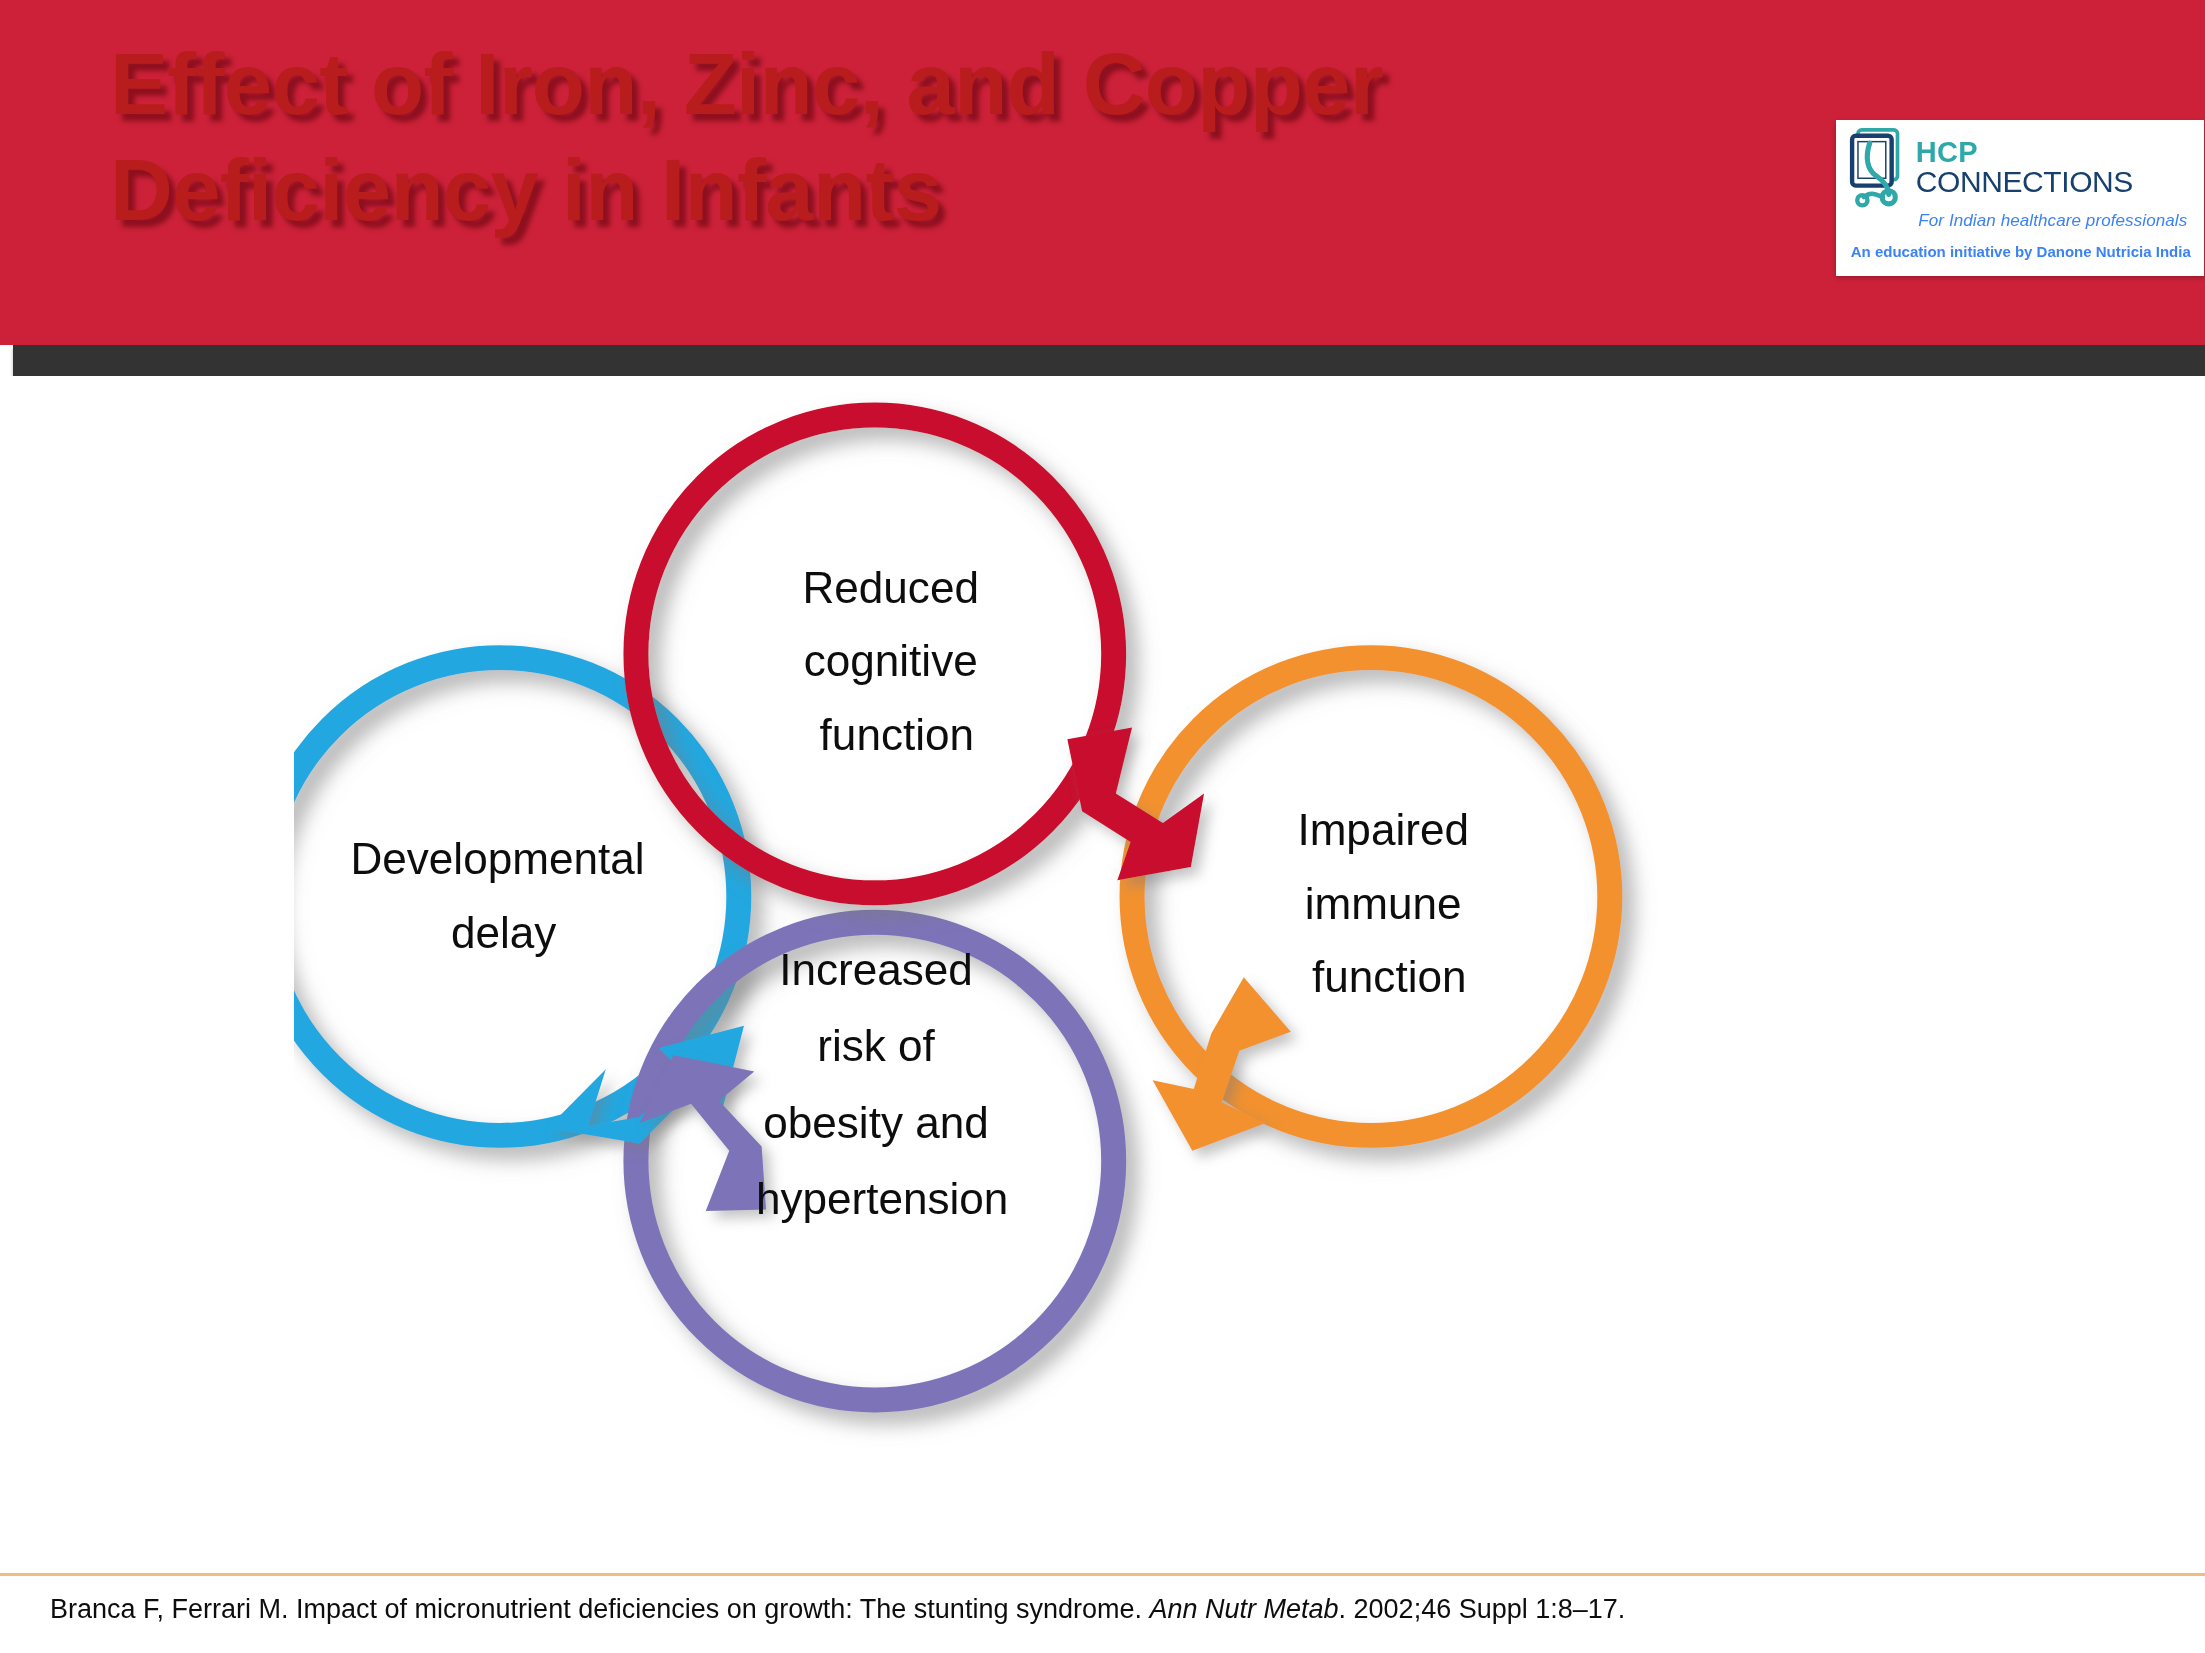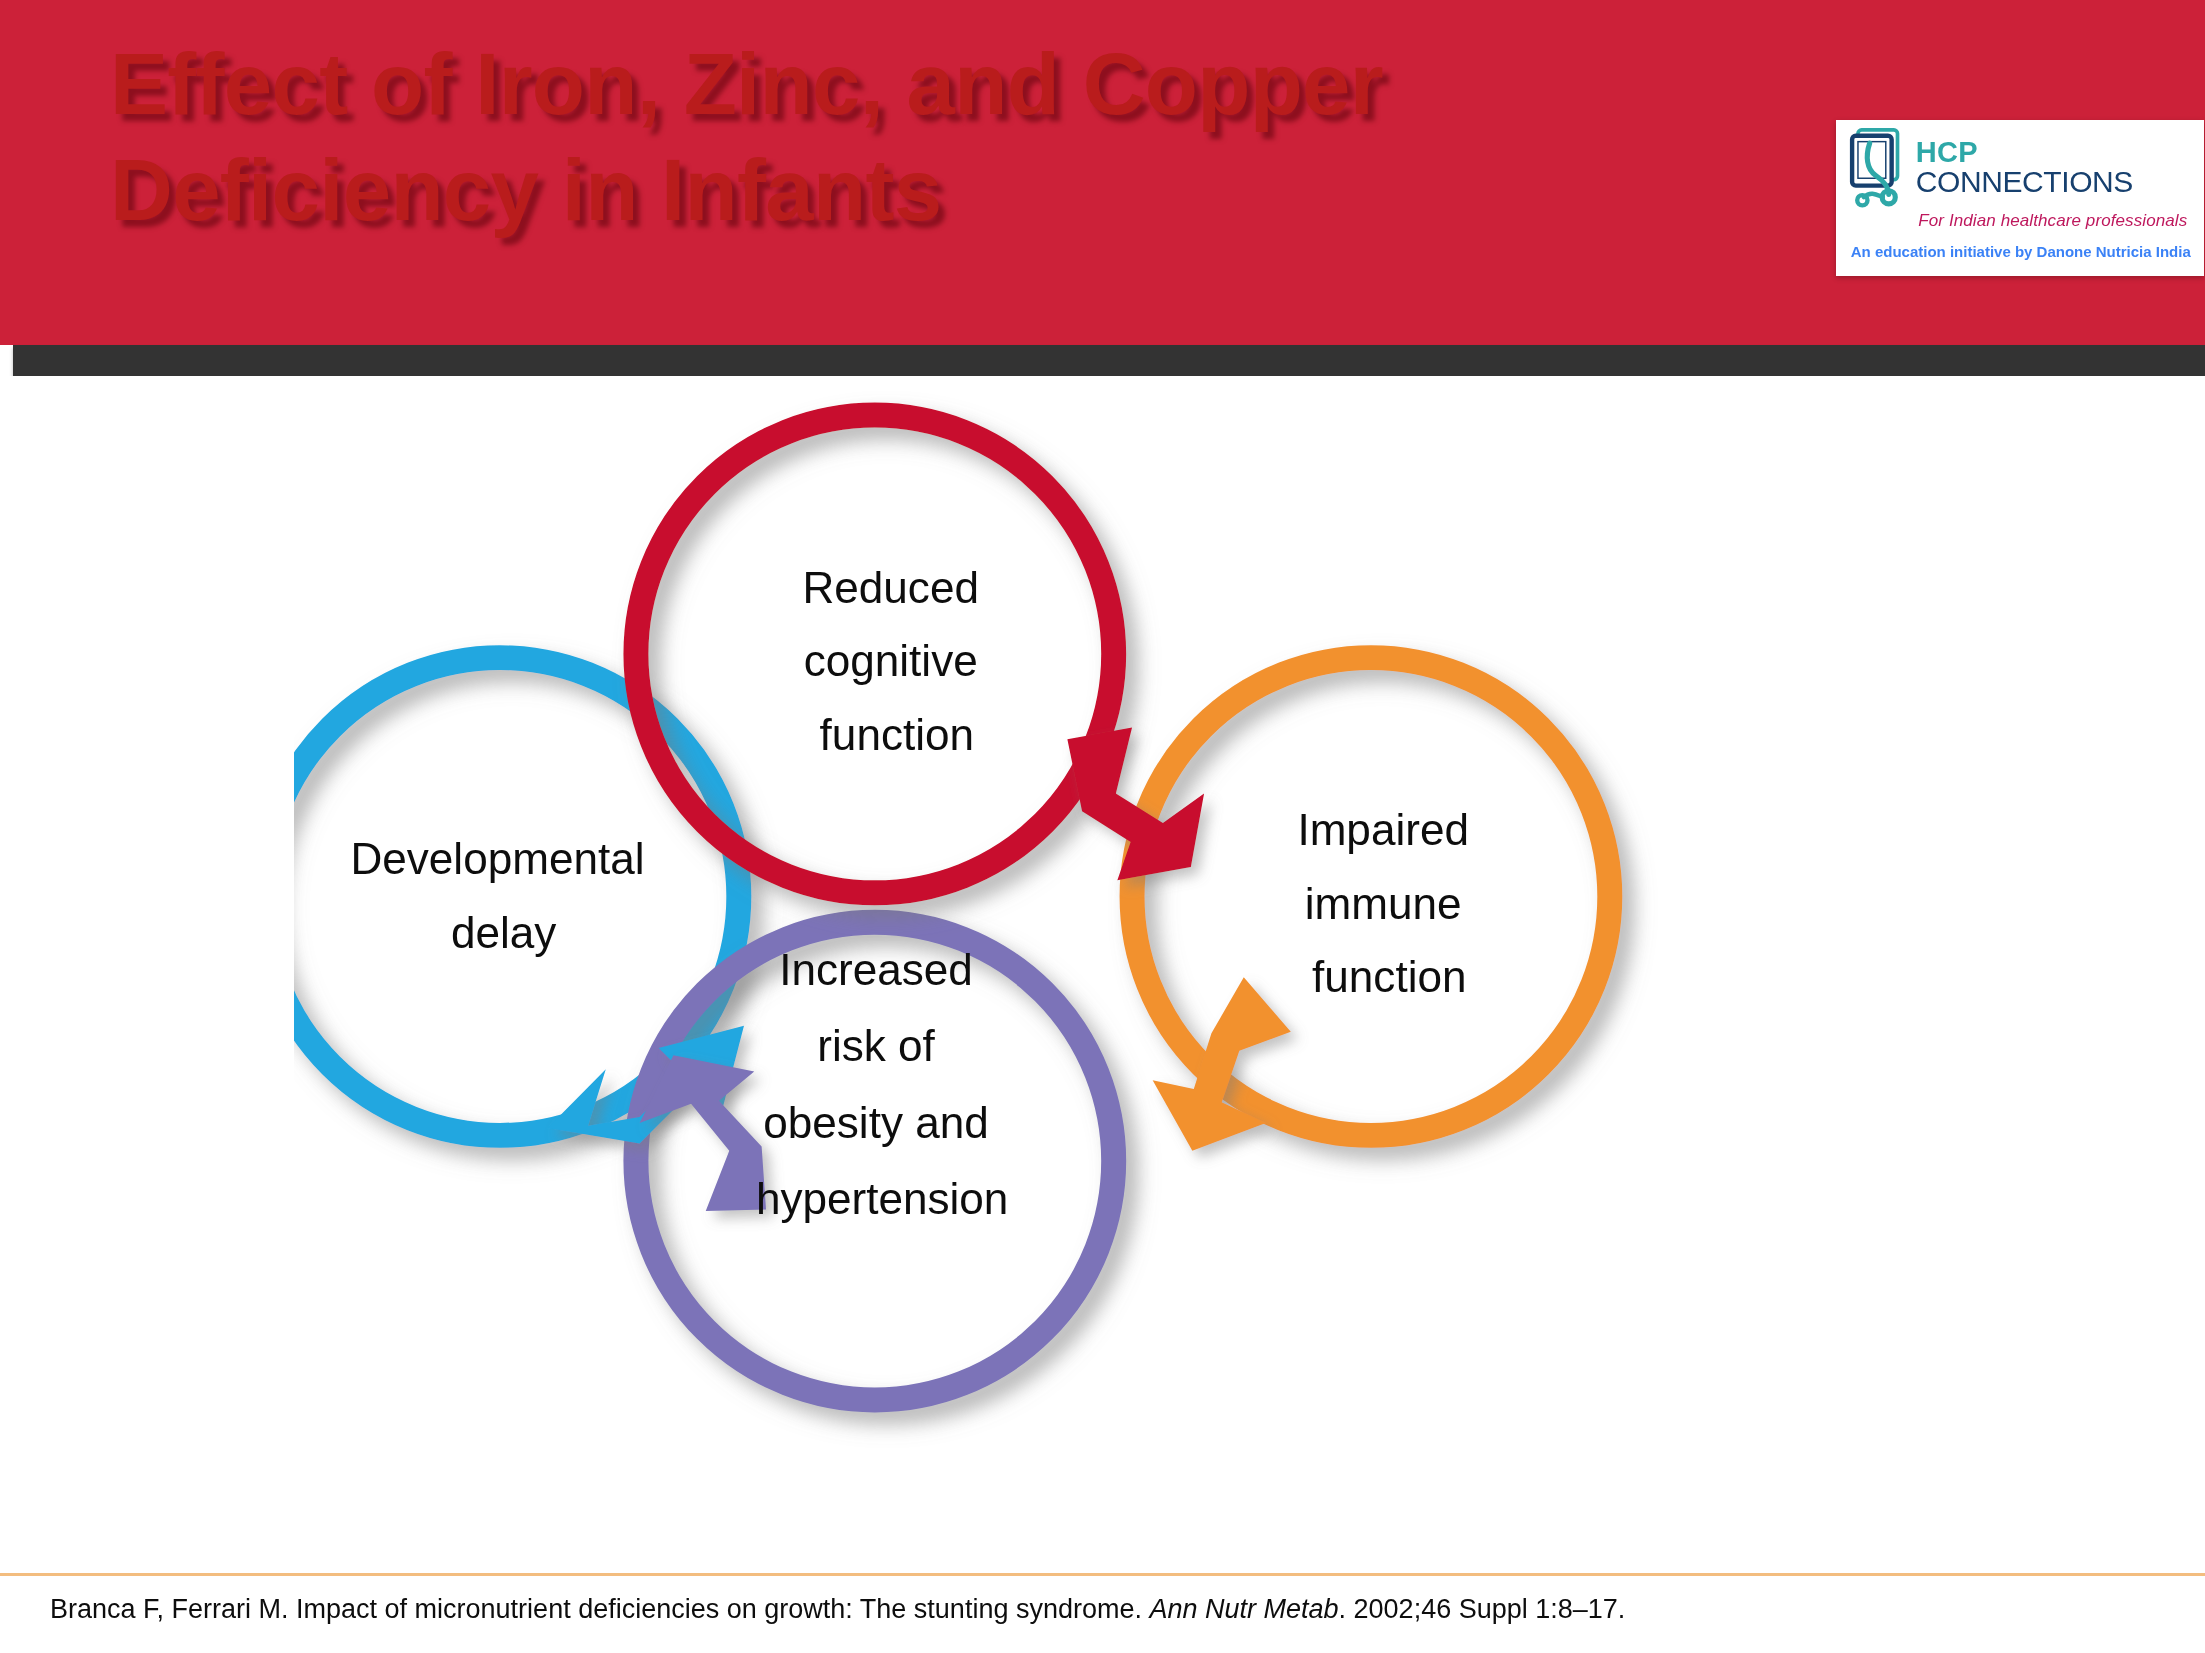--- a/index.html
+++ b/index.html
@@ -81,21 +81,21 @@
     line-height: 0.96;
   }
   .logo-connections {
     color: #17406e;
     font-size: 30px;
     font-weight: normal;
     letter-spacing: -0.4px;
     line-height: 1.0;
   }
   .logo-tagline {
-    color: #be185d;
+    color: #3b82f6;
     font-size: 17px;
     font-style: italic;
     letter-spacing: 0.1px;
     margin: 1.5px 0 0 72px;
   }
   .logo-initiative {
     color: #3b82f6;
     font-size: 15px;
     font-weight: bold;
     text-align: center;

